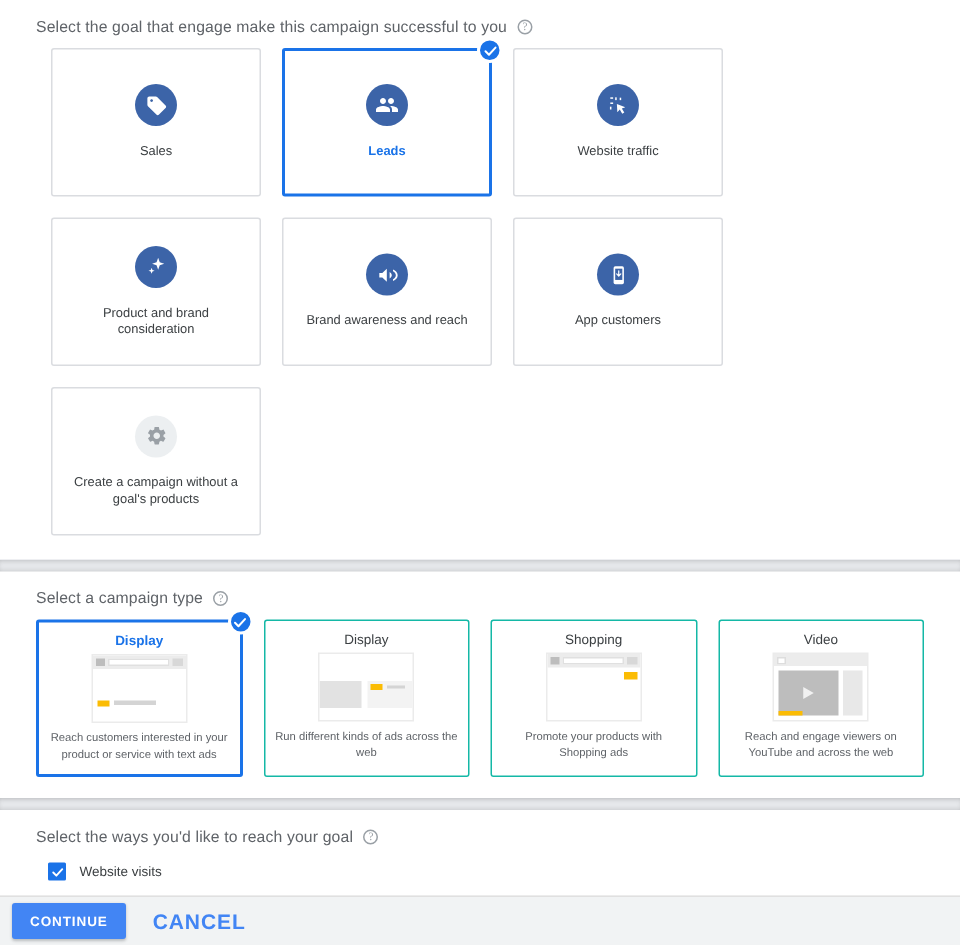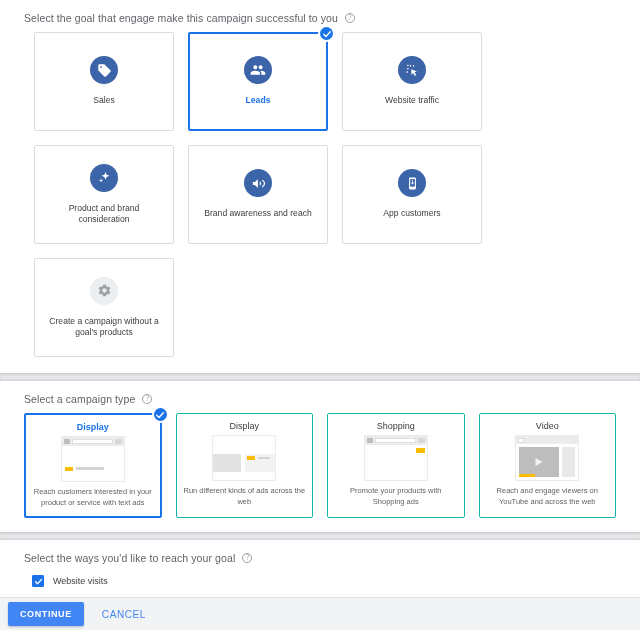--- a/index.html
+++ b/index.html
@@ -107,21 +107,21 @@
              width:215px; border-bottom:1px solid #dadce0; padding-bottom:5px; }
   .url-ph { font-size:8.6px; color:#9aa0a6; }
 
   
   .footer { position:absolute; left:0; bottom:0; width:640px; height:33px;
             background:#f1f3f4; display:flex; align-items:center; padding-left:8px; gap:14px;
             border-top:1px solid #e0e0e0; }
   .btn-primary { background:#4285f4; color:#fff; font-size:9px; font-weight:bold;
                  padding:7px 12px; border:none; border-radius:2px; letter-spacing:.6px; cursor:pointer;
                  box-shadow:0 1px 2px rgba(60,64,67,.3); }
-  .btn-text { background:none; border:none; color:#4285f4; font-size:10px; font-weight:normal;
+  .btn-text { background:none; border:none; color:#4285f4; font-size:14px; font-weight:bold;
               letter-spacing:.6px; cursor:pointer; padding:7px 4px; }
 </style>
 </head>
 <body>
 
 <div class="page">
 
   <div class="panel">
     <div class="section-label">
       <span>Select the goal that engage make this campaign successful to you</span>

